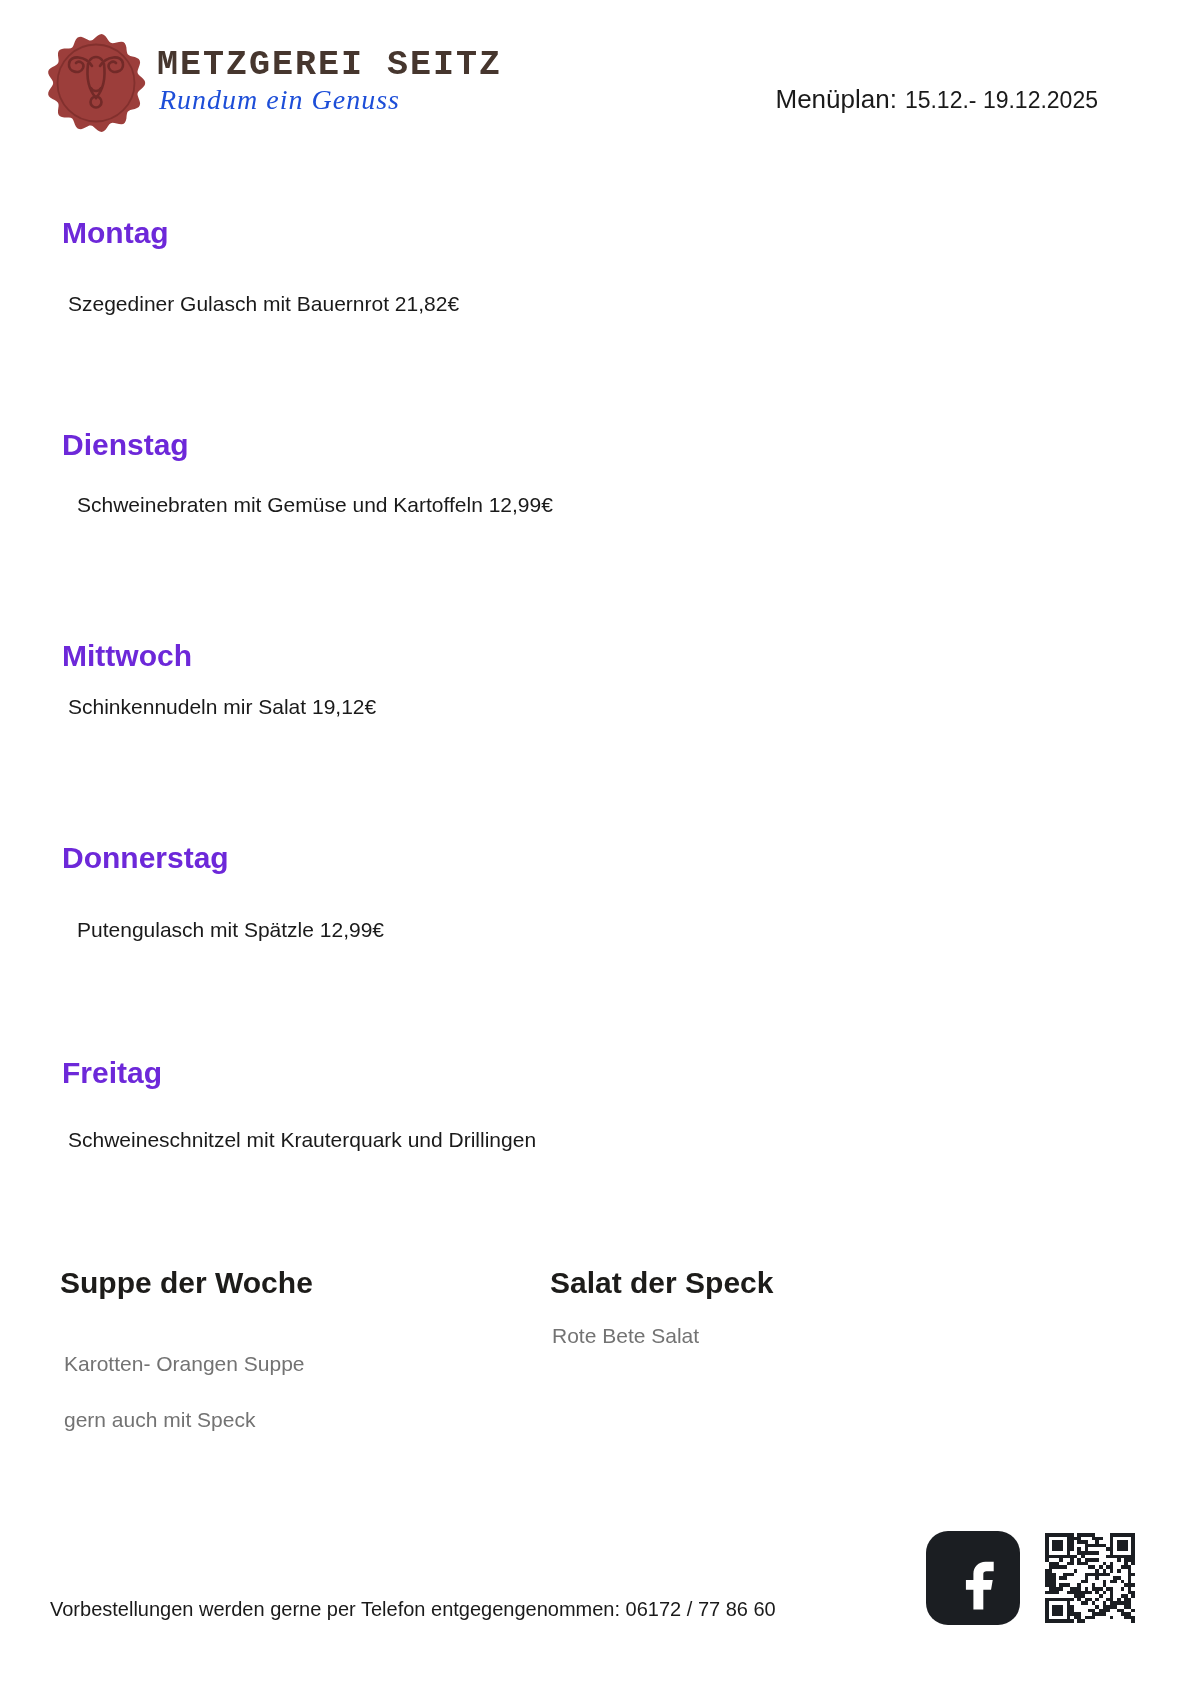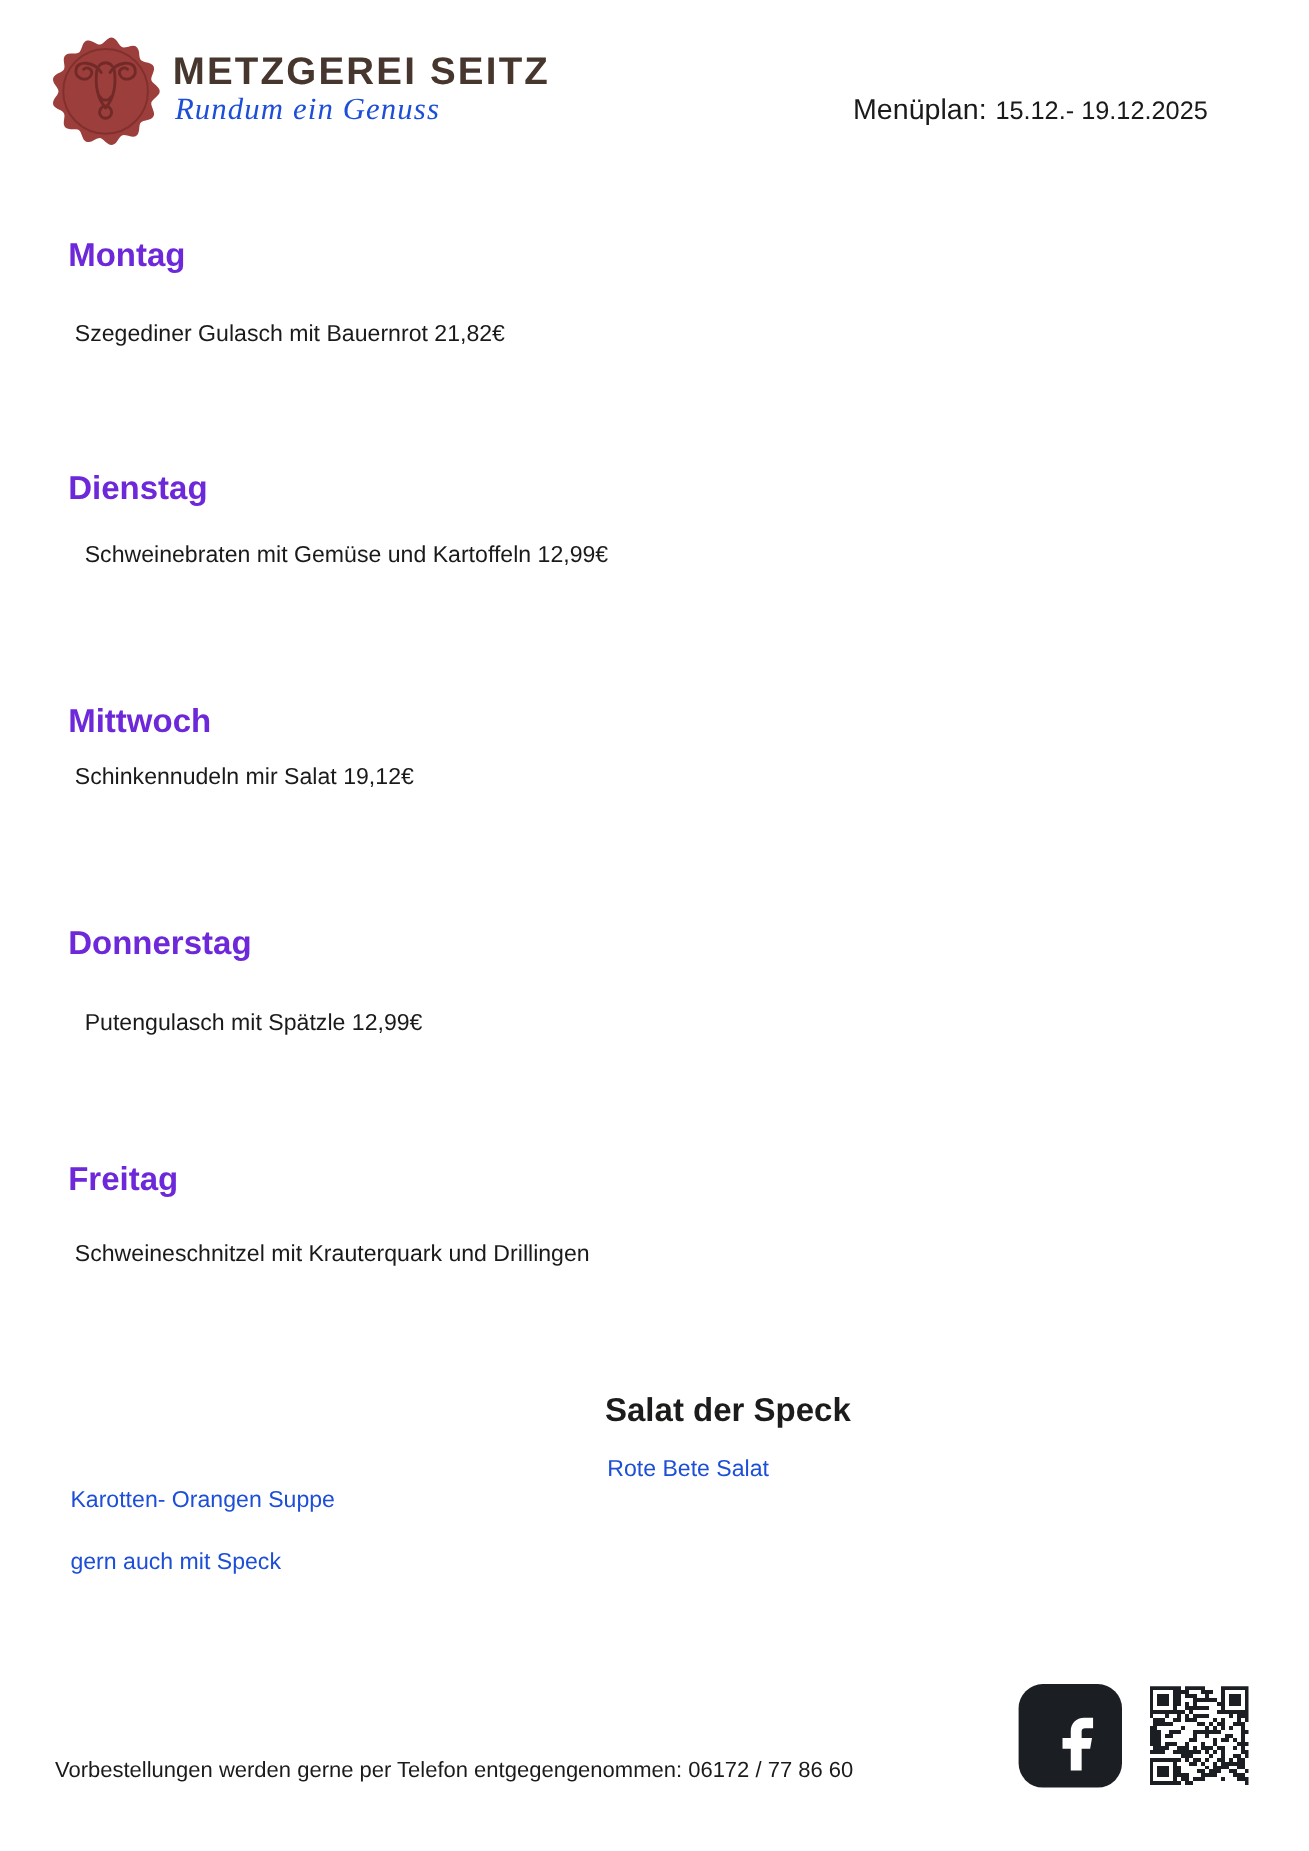--- a/index.html
+++ b/index.html
@@ -5,37 +5,37 @@
   html,body{margin:0;padding:0;background:#ffffff;}
   #page{
     position:relative;width:1190px;height:1683px;background:#ffffff;overflow:hidden;
     font-family:"Liberation Sans","DejaVu Sans",sans-serif;color:#1d1c1a;
   }
   .abs{position:absolute;white-space:nowrap;}
   
   #seal{position:absolute;left:46px;top:30px;width:100px;height:106px;}
   #brand-name{
     left:157px;top:45px;
-    font-family:Liberation Sans, sans-serif;font-weight:700;
+    font-family:Liberation Mono, monospace;font-weight:700;
     font-size:35px;letter-spacing:2px;color:#46362e;
   }
   #brand-tagline{
     left:159px;top:84px;
     font-family:"Liberation Serif","DejaVu Serif",serif;font-style:italic;
     font-size:28px;letter-spacing:1px;color:#1d4ed8;
   }
   #menuplan-line{right:92px;top:84px;display:flex;align-items:baseline;gap:8px;color:#1a1a1a;}
   #menuplan-line .lbl{font-size:26px;}
   #menuplan-line .date{font-size:23px;}
   
   .day-heading{left:62px;font-size:30px;font-weight:700;color:#6d28d9;}
   .dish{font-size:21px;color:#1a1a1a;}
   
   .special-heading{font-size:30px;font-weight:700;color:#1d1c1a;}
-  .special-body{font-size:21px;line-height:28px;color:#1d4ed8;white-space:pre-line;}
+  .special-body{font-size:21px;line-height:28px;color:#737373;white-space:pre-line;}
   
   #footer-note{left:50px;top:1598px;font-size:20px;color:#1a1a1a;}
   #facebook-badge{
     position:absolute;left:926px;top:1531px;width:94px;height:94px;
     background:#1b1e22;border-radius:22px;display:flex;align-items:center;justify-content:center;
   }
   #facebook-badge svg{width:58px;height:58px;fill:#ffffff;margin-left:10px;margin-top:8px;}
   #qr{position:absolute;left:1045px;top:1533px;width:90px;height:90px;}
 </style>
 </head>
@@ -72,20 +72,21 @@
 
   <div class="abs day-heading" style="top:639px">Mittwoch</div>
   <div class="abs dish" style="left:68px;top:695px">Schinkennudeln mir Salat 19,12€</div>
 
   <div class="abs day-heading" style="top:841px">Donnerstag</div>
   <div class="abs dish" style="left:77px;top:918px">Putengulasch mit Spätzle 12,99€</div>
 
   <div class="abs day-heading" style="top:1056px">Freitag</div>
   <div class="abs dish" style="left:68px;top:1128px">Schweineschnitzel mit Krauterquark und Drillingen</div>
 
+  <div class="abs special-heading" style="left:60px;top:1266px">Suppe der Woche</div>
   <div class="abs special-body" style="left:64px;top:1322px">
     <span>Karotten- Orangen Suppe</span><br>
     <span>gern auch mit Speck</span>
   </div>
 
   <div class="abs special-heading" style="left:550px;top:1266px">Salat der Speck</div>
   <div class="abs special-body" style="left:552px;top:1322px">Rote Bete Salat</div>
 
   <div id="facebook-badge">
     <svg viewBox="0 0 24 24" aria-hidden="true">

